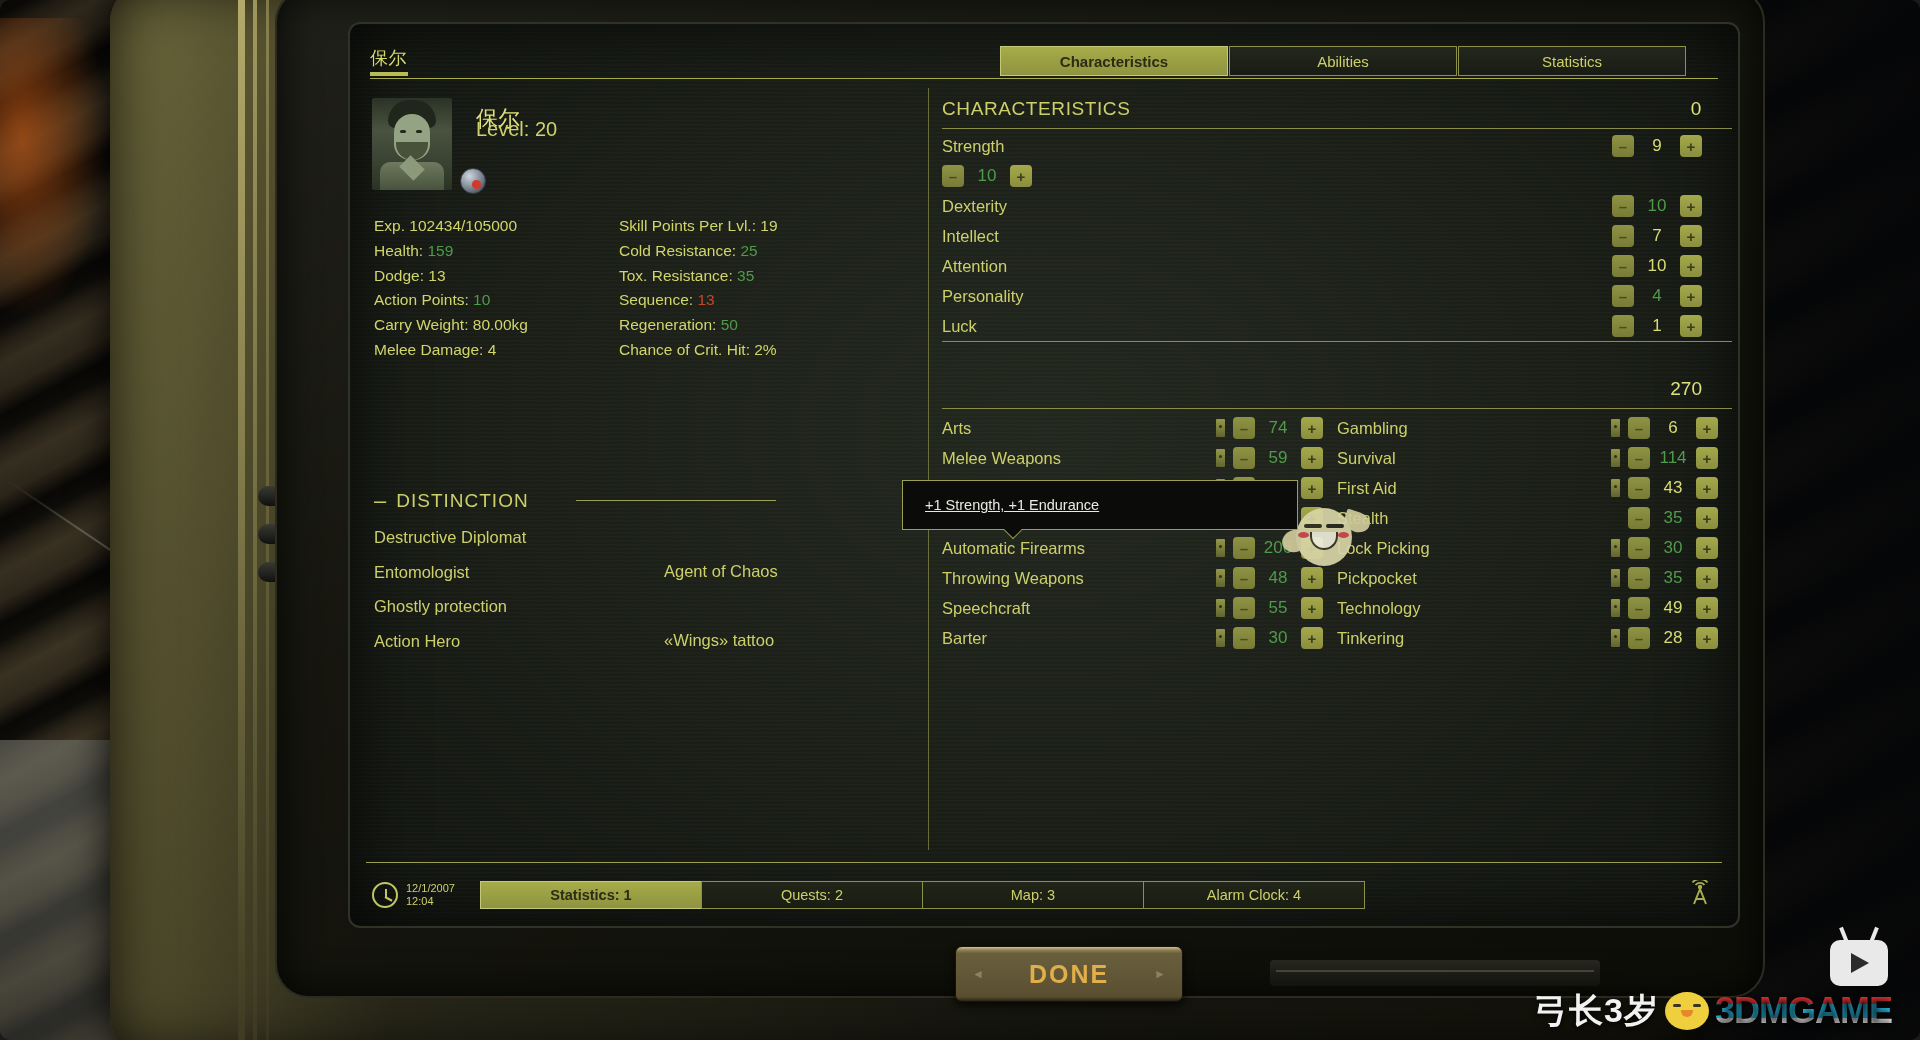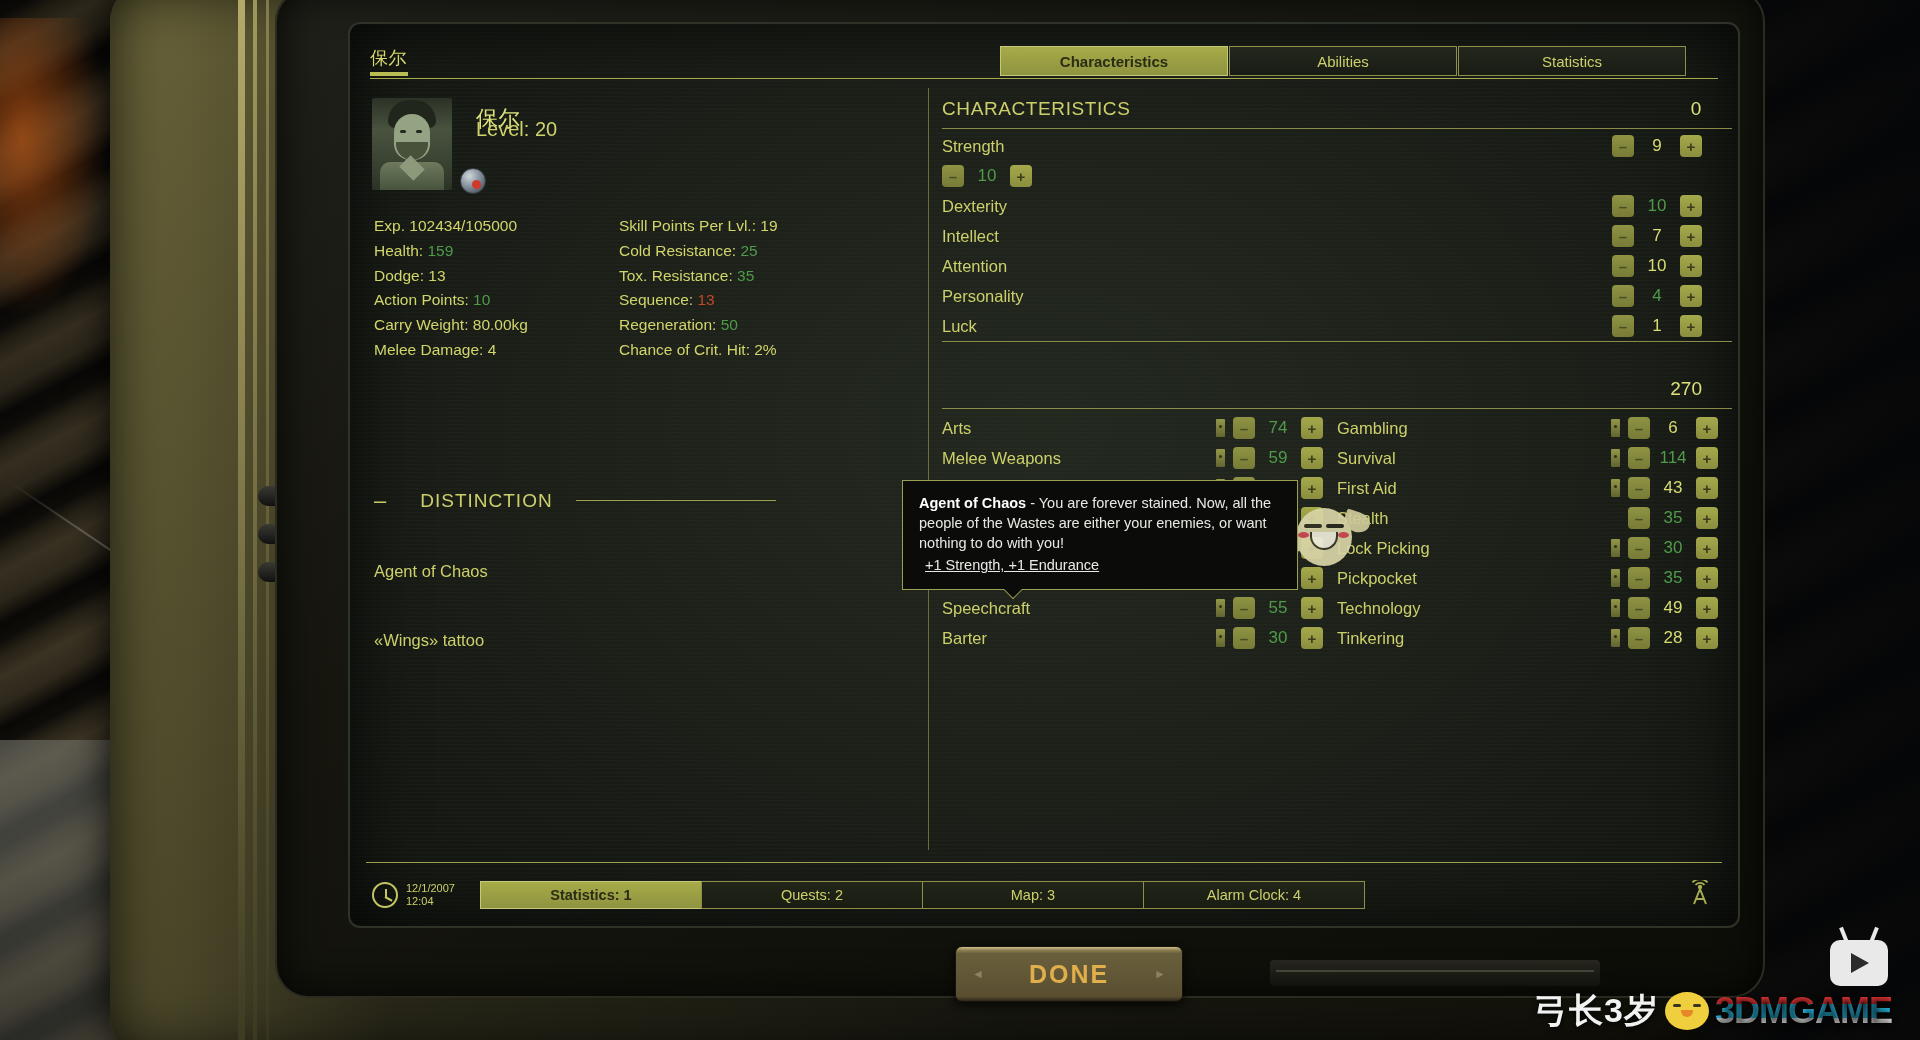--- a/index.html
+++ b/index.html
@@ -4,21 +4,21 @@
 <style>
   * { box-sizing: border-box; margin: 0; padding: 0; }
   html, body {
     width: 1920px; height: 1040px;
     overflow: hidden;
     background: #1b1a16;
     font-family: "Liberation Sans", sans-serif;
   }
 
   
-  #root { position: relative; width: 1920px; height: 1040px; overflow: hidden; }
+  #root { position: relative; width: 1920px; height: 1040px; overflow: hidden; border-radius: 10px; }
 
   .bg-scene {
     position: absolute; inset: 0;
     background:
       linear-gradient(112deg, rgba(0,0,0,0.55) 0%, rgba(0,0,0,0.2) 30%, rgba(0,0,0,0.6) 70%, rgba(0,0,0,0.85) 100%),
       repeating-linear-gradient(-28deg,
         #6d5b38 0px, #8a7447 26px, #5d4e2f 44px,
         #221d13 58px, #16130d 72px, #6a5835 92px),
       #2b2418;
     filter: saturate(0.8) brightness(0.72);
@@ -150,21 +150,21 @@
   .stat-row { font-size: 15.5px; line-height: 24.8px; color: #d2d56a; white-space: nowrap; }
   .stat-row .v-green { color: #4f9b4a; }
   .stat-row .v-red { color: #c4482a; }
 
   
   .distinction-head {
     position: absolute; left: 8px; top: 400px;
     display: flex; align-items: center; gap: 10px;
   }
   .dist-minus { color:#c8cb63; font-size: 22px; line-height: 12px; }
-  .dist-title { font-size: 19px; color: #cdd06a; letter-spacing: 1px; margin-left: 24px; }
+  .dist-title { font-size: 19px; color: #cdd06a; letter-spacing: 1px; }
   .dist-line { position: absolute; left: 210px; top: 410px; width: 200px; height: 1px; background:#9ca052; }
 
   .dist-cols { position: absolute; left: 8px; top: 430px; display: flex; }
   .dist-col { width: 290px; }
   .dist-item { font-size: 16.5px; line-height: 34.5px; color: #cdd06a; cursor: pointer; }
 
   
   .v-split { position: absolute; left: 578px; top: 64px; width: 1px; height: 762px; background:#7e8244; opacity:.8; }
 
   
@@ -427,20 +427,26 @@
           </div>
         </div>
 
         <div class="distinction-head">
           <span class="dist-minus">–</span>
           <span class="dist-title">DISTINCTION</span>
         </div>
         <div class="dist-line"></div>
 
         <div class="dist-cols">
+          <div class="dist-col">
+            <div class="dist-item">Destructive Diplomat</div>
+            <div class="dist-item">Entomologist</div>
+            <div class="dist-item">Ghostly protection</div>
+            <div class="dist-item">Action Hero</div>
+          </div>
           <div class="dist-col">
             <div class="dist-item" style="line-height:103px;">Agent of Chaos</div>
             <div class="dist-item">«Wings» tattoo</div>
           </div>
         </div>
       </div>
 
       <div class="v-split"></div>
 
       <div class="right-pane">
@@ -673,23 +679,20 @@
         <div class="wing-r"></div>
         <div class="body"></div>
         <div class="eye l"></div>
         <div class="eye r"></div>
         <div class="cheek l"></div>
         <div class="cheek r"></div>
         <div class="mouth"></div>
       </div>
 
       <div class="tooltip">
-        <div>
-          <b>Agent of Chaos</b><span> - You are forever stained. Now, all the people of the Wastes are either your enemies, or want nothing to do with you!</span>
-        </div>
         <div style="margin-top:2px; padding-left:6px;text-decoration:underline;">+1 Strength, +1 Endurance</div>
         <div class="pointer"></div>
       </div>
 
       <div class="bottom-divider"></div>
       <div class="bottom-bar">
         <div class="clock-icon">
           <div class="h"></div>
           <div class="m"></div>
         </div>

